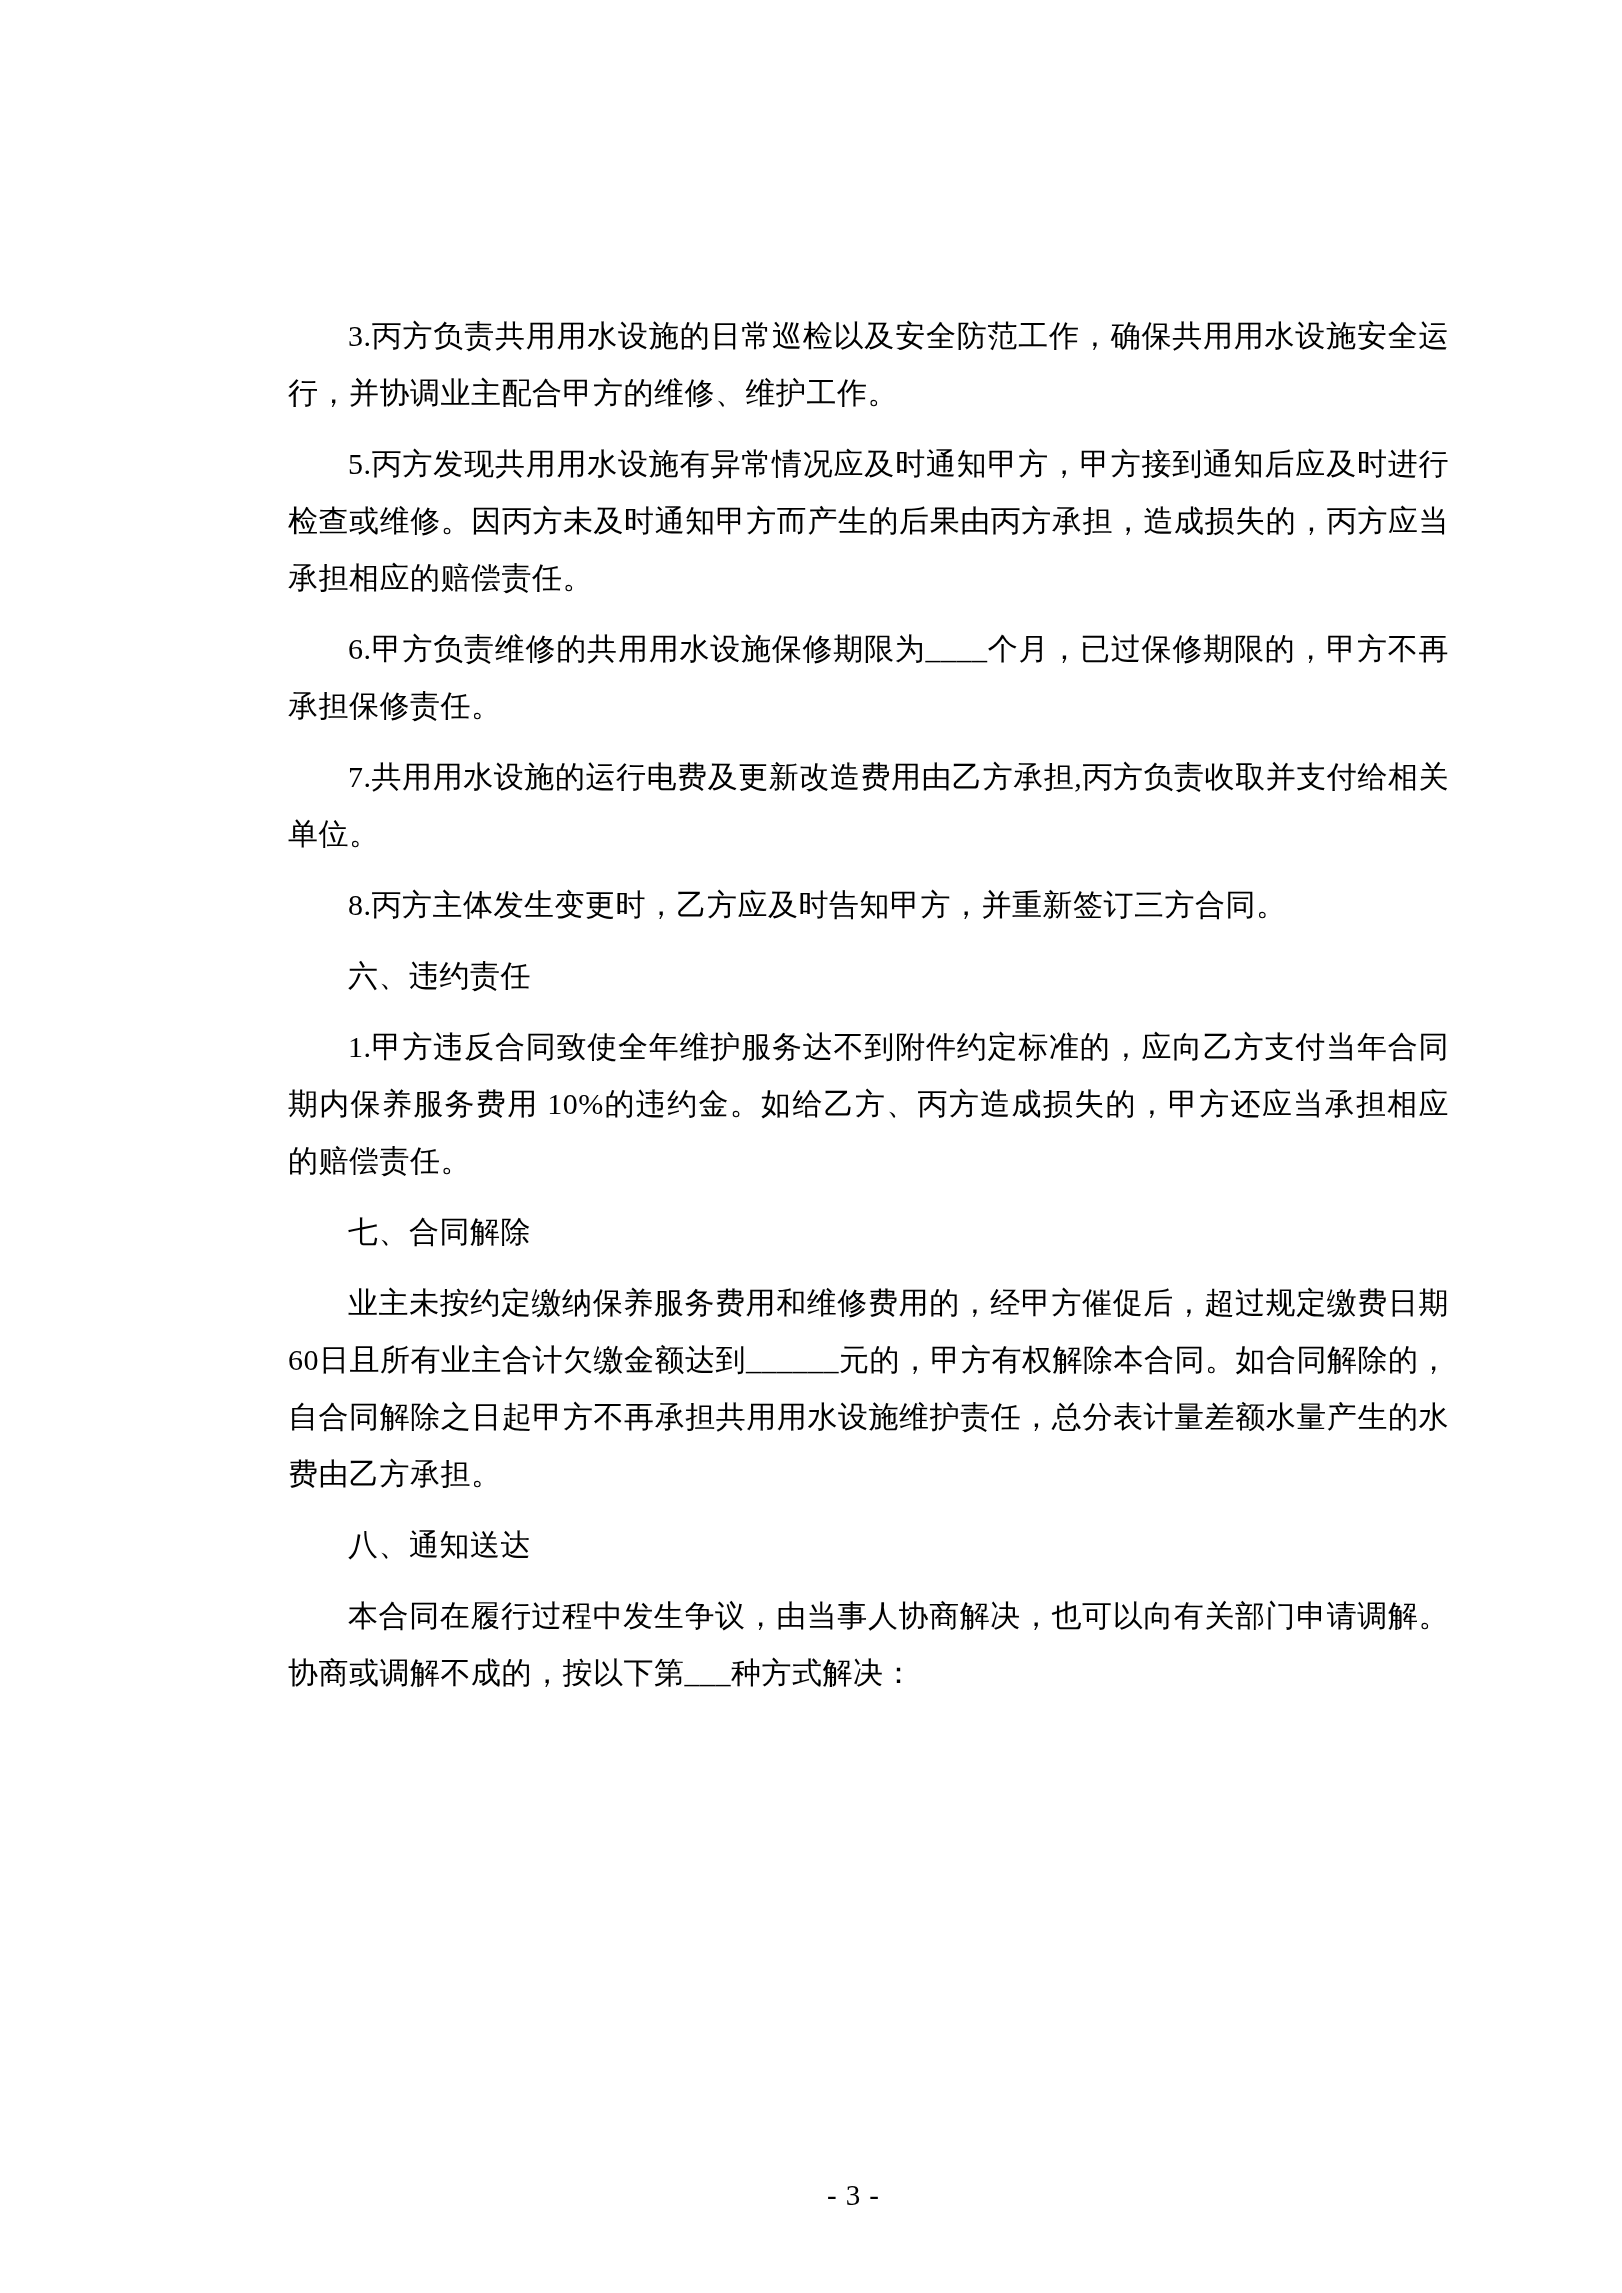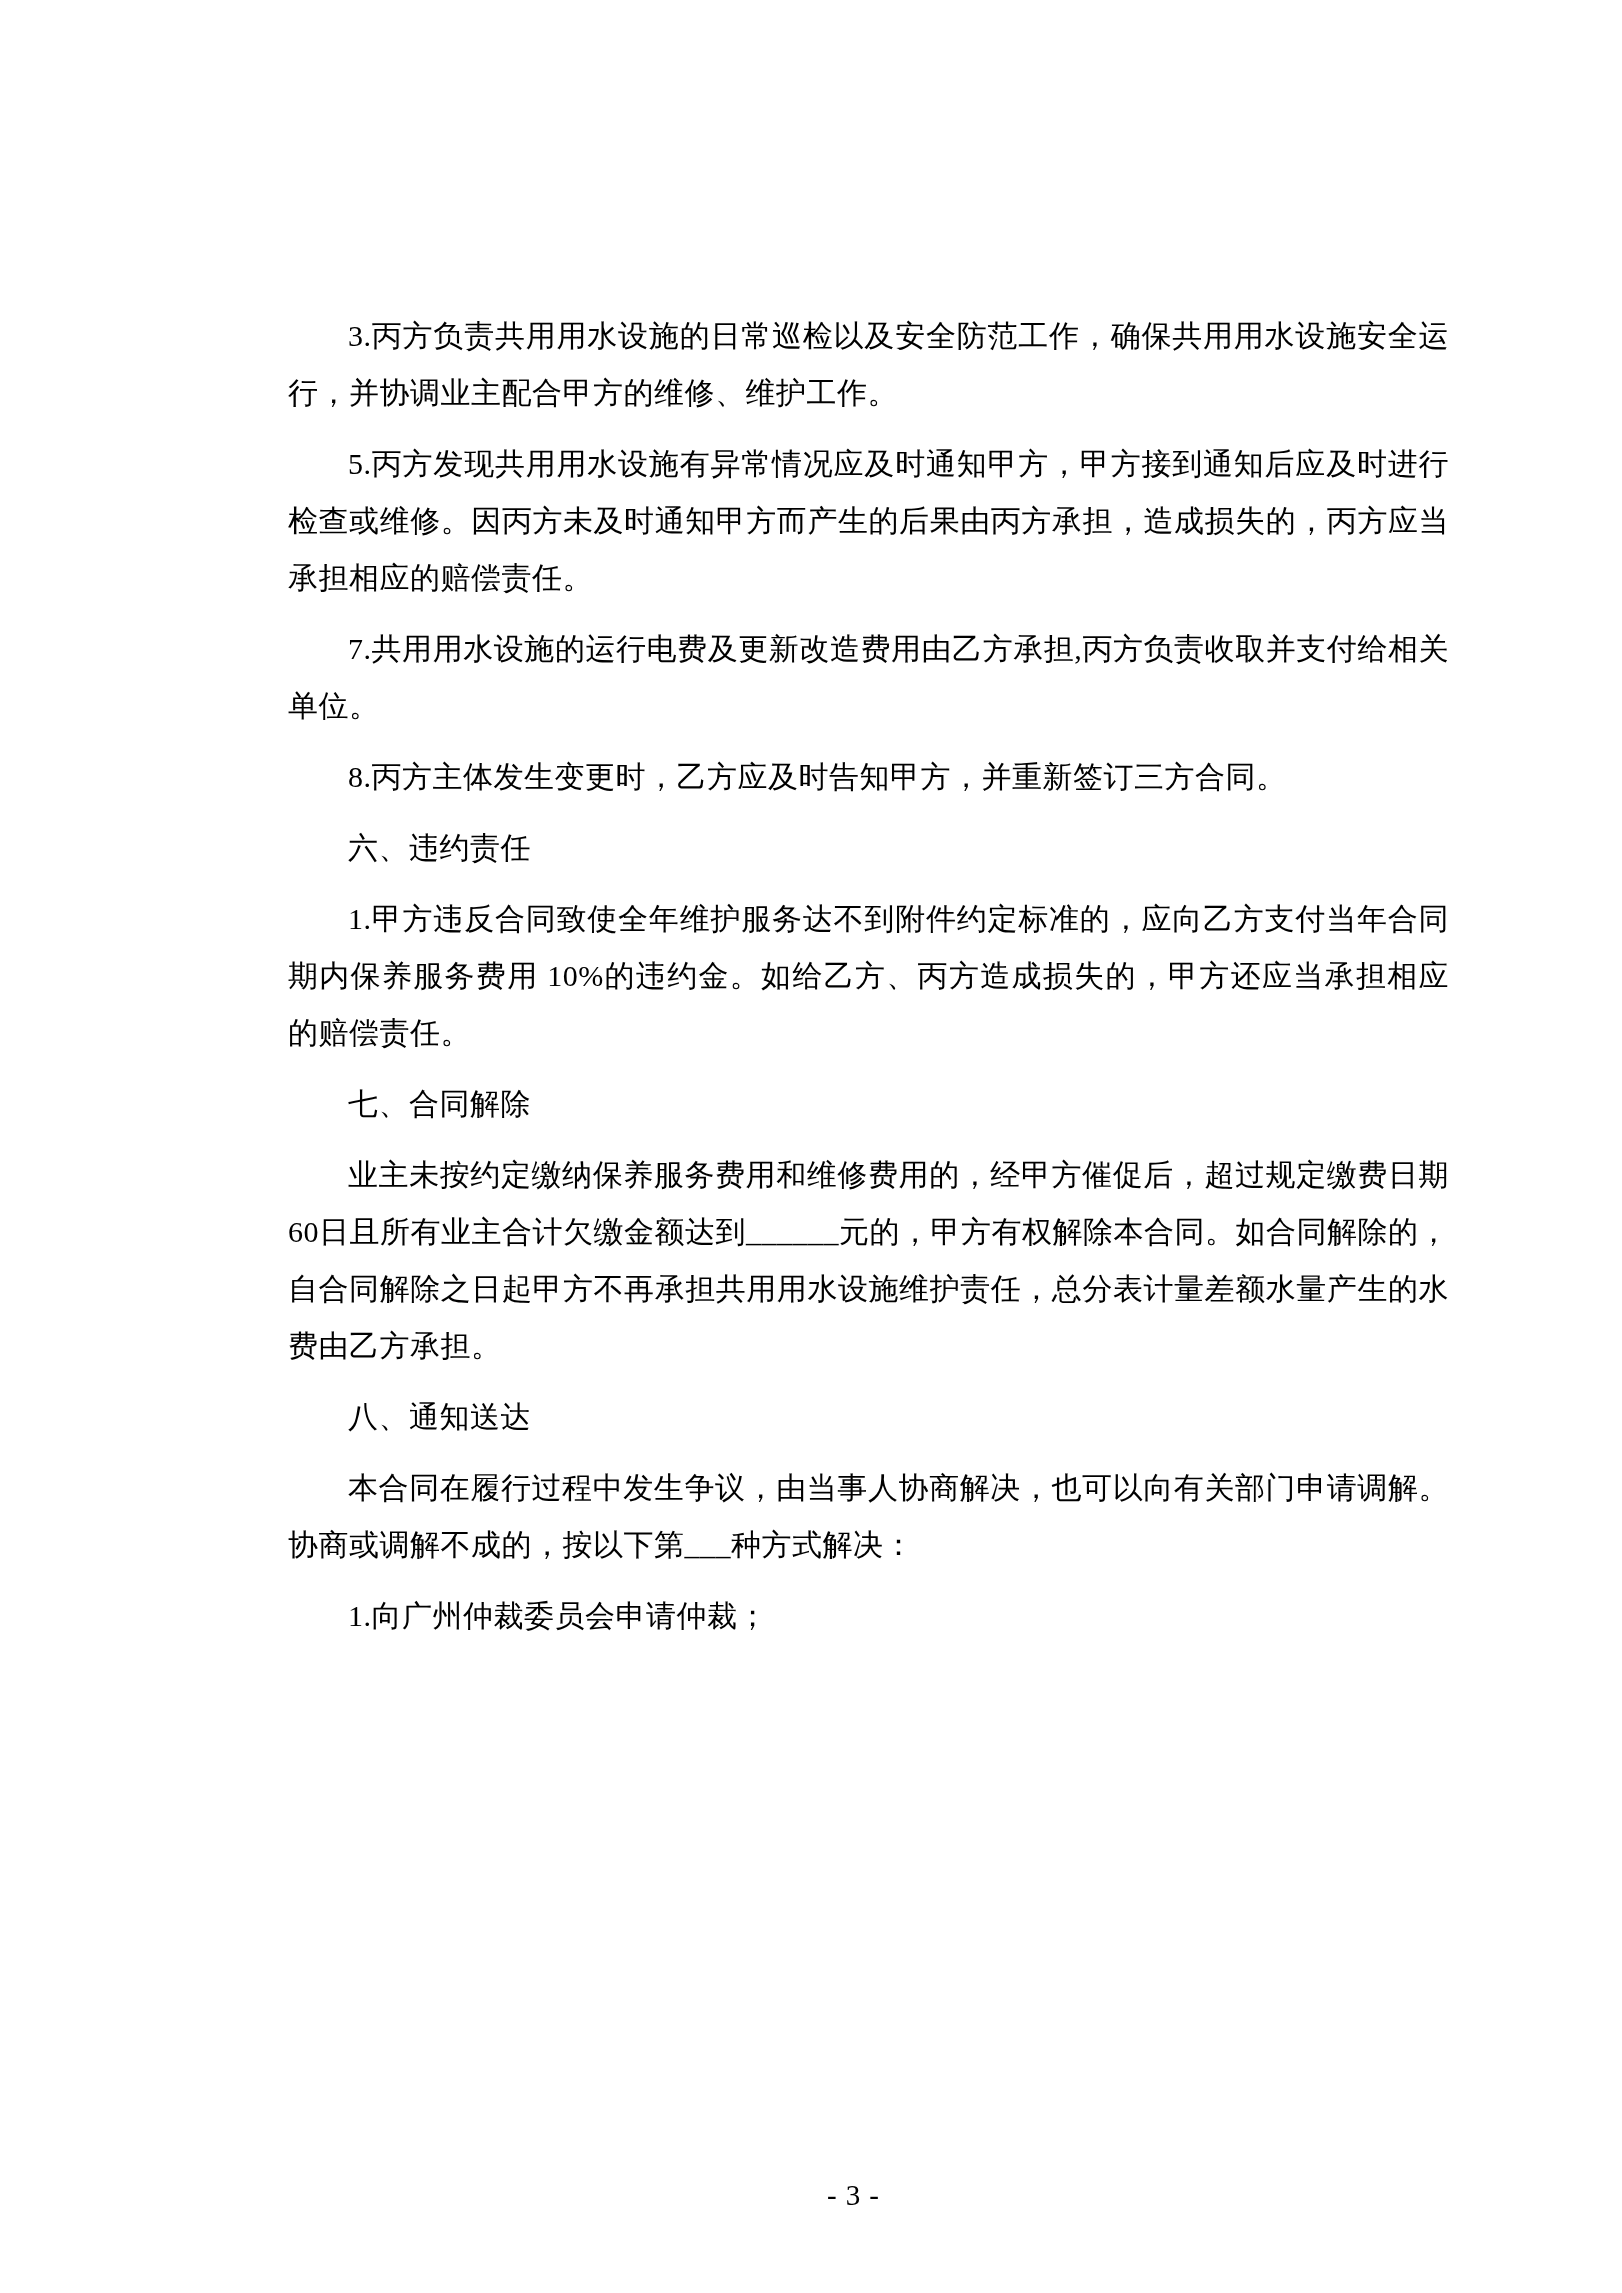--- a/index.html
+++ b/index.html
@@ -45,25 +45,25 @@
     letter-spacing: 0.9px;
   }
 </style>
 </head>
 <body>
 
 <div class="page">
   <div class="text-block">
     <p class="para">3.丙方负责共用用水设施的日常巡检以及安全防范工作，确保共用用水设施安全运行，并协调业主配合甲方的维修、维护工作。</p>
     <p class="para">5.丙方发现共用用水设施有异常情况应及时通知甲方，甲方接到通知后应及时进行检查或维修。因丙方未及时通知甲方而产生的后果由丙方承担，造成损失的，丙方应当承担相应的赔偿责任。</p>
+    <p class="para">6.甲方负责维修的共用用水设施保修期限为____个月，已过保修期限的，甲方不再承担保修责任。</p>
     <p class="para">7.共用用水设施的运行电费及更新改造费用由乙方承担,丙方负责收取并支付给相关单位。</p>
     <p class="para">8.丙方主体发生变更时，乙方应及时告知甲方，并重新签订三方合同。</p>
     <p class="para">六、违约责任</p>
     <p class="para">1.甲方违反合同致使全年维护服务达不到附件约定标准的，应向乙方支付当年合同期内保养服务费用 10%的违约金。如给乙方、丙方造成损失的，甲方还应当承担相应的赔偿责任。</p>
     <p class="para">七、合同解除</p>
     <p class="para">业主未按约定缴纳保养服务费用和维修费用的，经甲方催促后，超过规定缴费日期 60日且所有业主合计欠缴金额达到______元的，甲方有权解除本合同。如合同解除的，自合同解除之日起甲方不再承担共用用水设施维护责任，总分表计量差额水量产生的水费由乙方承担。</p>
     <p class="para">八、通知送达</p>
     <p class="para">本合同在履行过程中发生争议，由当事人协商解决，也可以向有关部门申请调解。协商或调解不成的，按以下第___种方式解决：</p>
-    <p class="para">1.向广州仲裁委员会申请仲裁；</p>
   </div>
   <div class="page-number">- 3 -</div>
 </div>
 
 
 </body></html>

